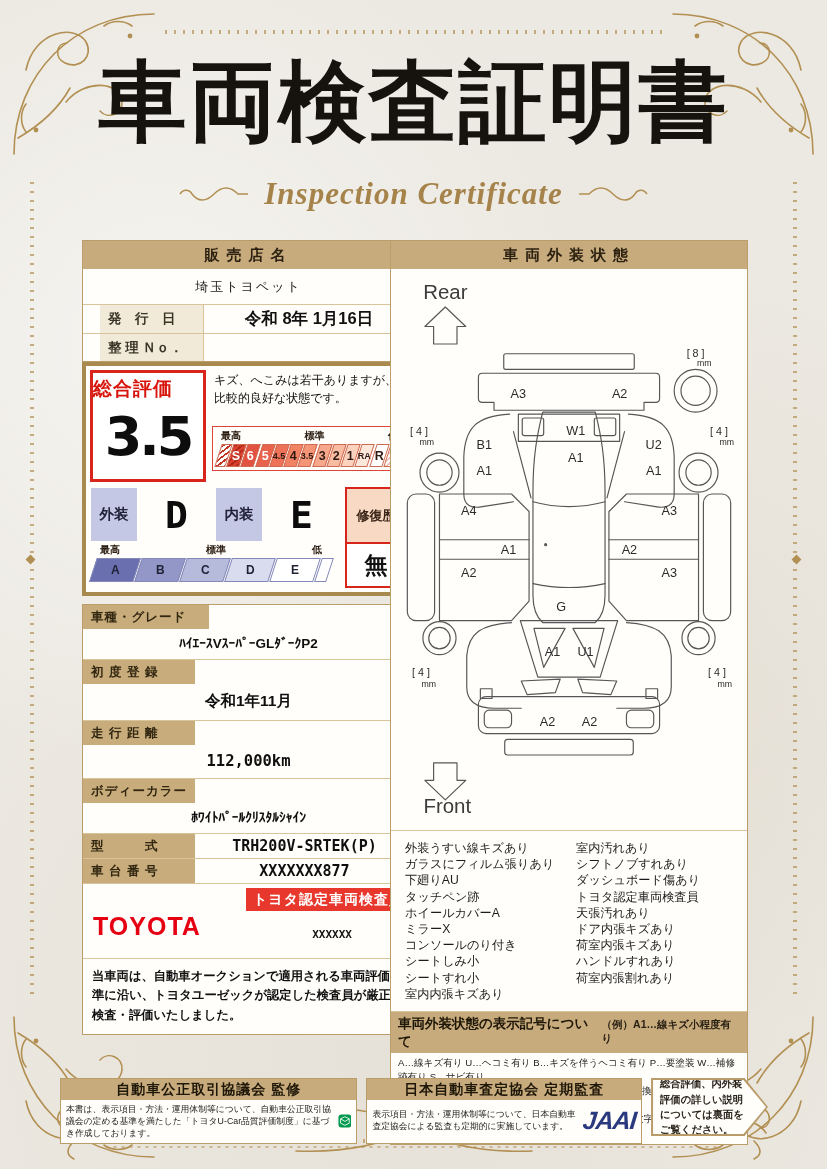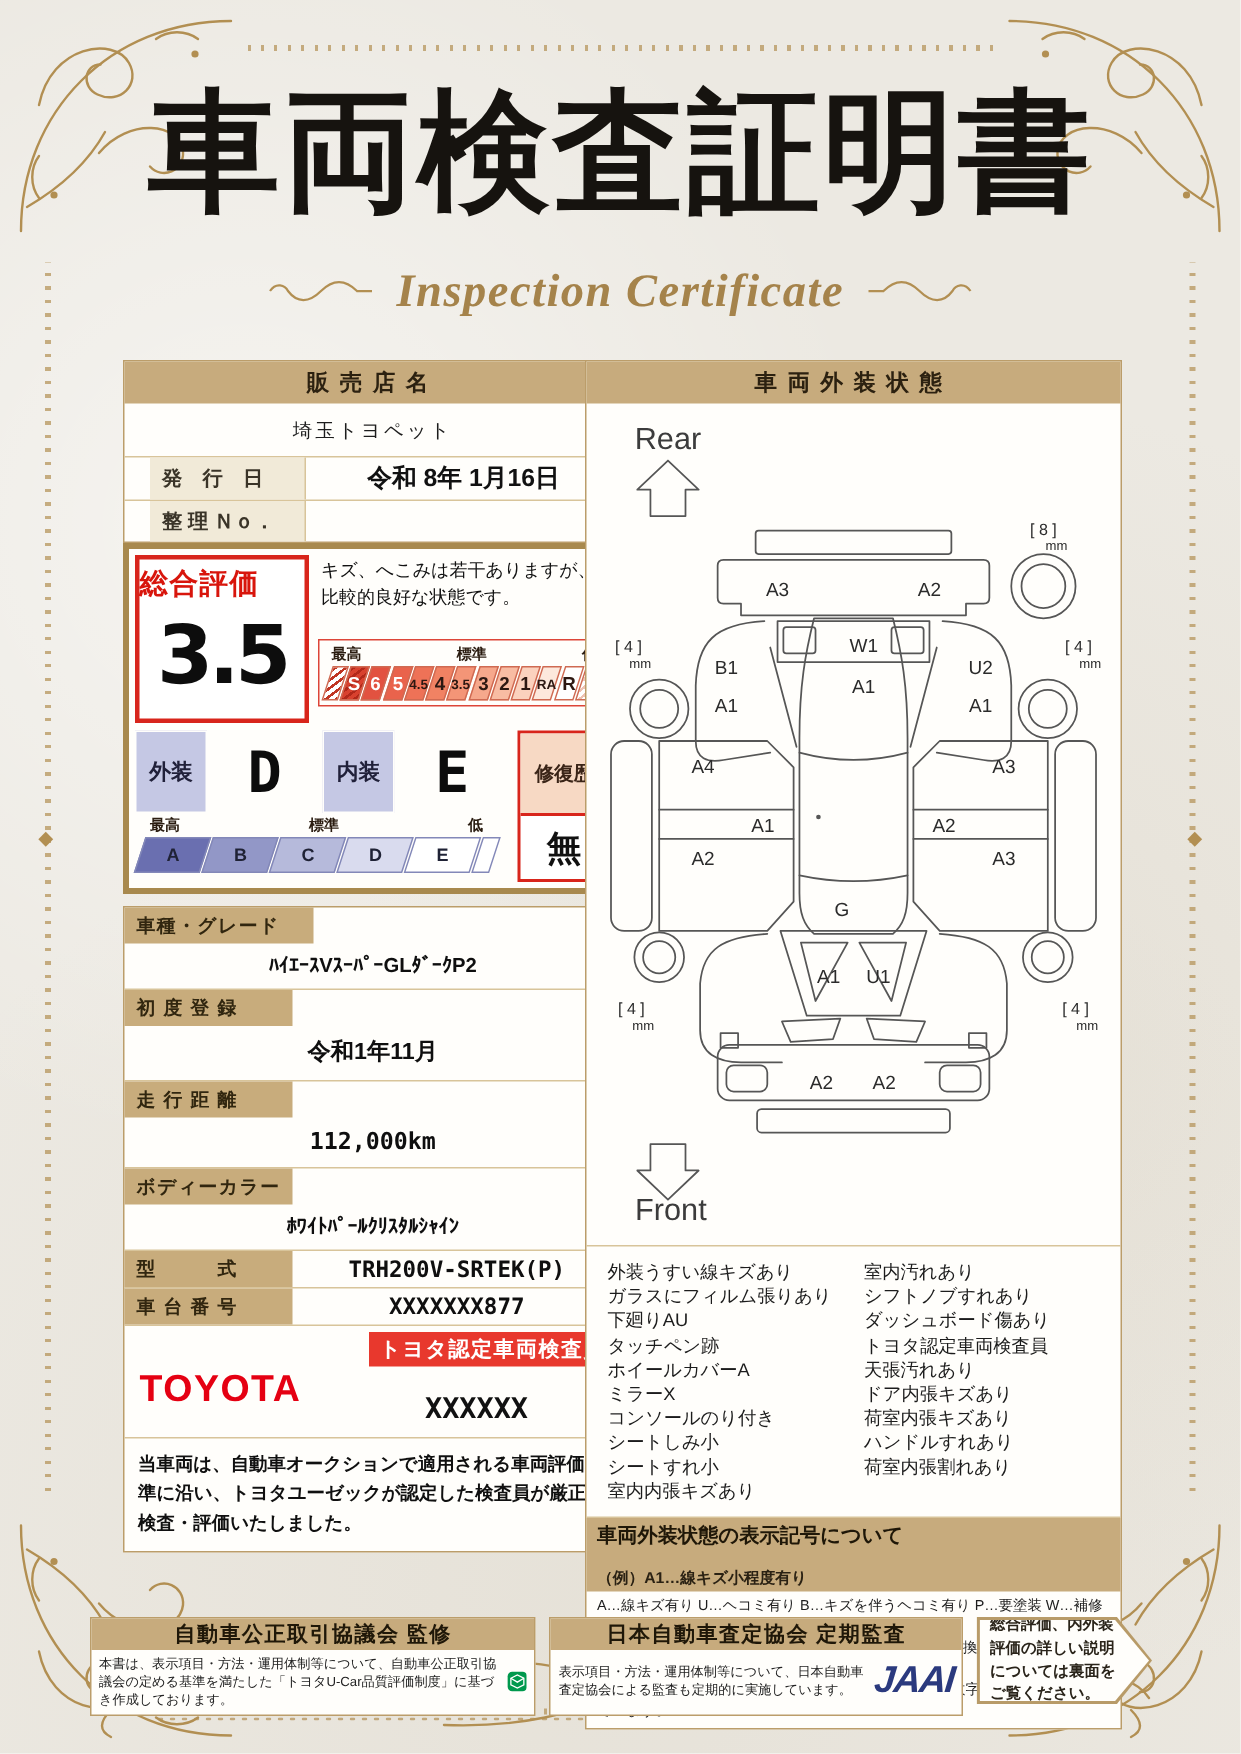--- a/index.html
+++ b/index.html
@@ -74,31 +74,31 @@
   .stack-row{border-bottom:1px solid #d8c49a;}
   .stack-val{text-align:center;font-size:13.5px;font-weight:600;padding:7px 0 8px;color:#0f0f0f;}
   .stack-val.big{font-size:15.5px;}
   .mono{font-family:"DejaVu Sans Mono","Liberation Mono",monospace;}
   .inline-row{display:flex;align-items:center;border-bottom:1px solid #d8c49a;}
   .inline-row .label-bar{width:112px;}
   .inline-row .val{flex:1;text-align:center;font-size:15px;font-weight:600;color:#0f0f0f;}
   .toyota-block{position:relative;height:74px;border-bottom:1px solid #d8c49a;}
   .toyota-logo{position:absolute;left:10px;top:28px;color:#e50012;font-weight:800;font-size:25px;letter-spacing:1px;}
   .inspector-banner{position:absolute;right:3px;top:4px;background:#e8382d;color:#fff;font-weight:700;font-size:14px;padding:3px 7px 2px;letter-spacing:1px;}
-  .inspector-id{position:absolute;right:62px;top:44px;font-size:19px;font-weight:600;font-family:"DejaVu Sans Mono","Liberation Mono",monospace;color:#111;}
+  .inspector-id{position:absolute;right:62px;top:44px;font-size:11px;font-weight:600;font-family:"DejaVu Sans Mono","Liberation Mono",monospace;color:#111;}
   .note{padding:8px 9px 9px;font-size:12.3px;line-height:1.58;font-weight:600;color:#101010;}
   
   .right-col{position:absolute;left:390px;top:240px;width:358px;background:#fffefb;border:1px solid #bb9d6a;box-sizing:border-box;z-index:2;}
   .diagram-wrap{padding:1px 0 0;}
   #car-svg{display:block;margin:0 auto;}
   #car-svg text{font-family:"Liberation Sans","DejaVu Sans",sans-serif;}
   .cond-wrap{border-top:1px solid #d8c49a;display:flex;padding:5px 4px 5px 10px;}
   .cond-wrap ul{list-style:none;margin:4px;padding:0;flex:1;font-size:12.2px;line-height:16.2px;color:#1c1c1c;}
   .legend{border-top:1px solid #d8c49a;}
-  .legend-hd{background:#c7ab7d;display:flex;align-items:baseline;gap:12px;padding:3px 7px 2px;flex-direction:column;}
+  .legend-hd{background:#c7ab7d;display:flex;align-items:baseline;gap:2px;padding:3px 7px 2px;}
   .legend-title{font-weight:800;font-size:13.5px;color:#1f1708;}
   .legend-example{font-size:10.5px;font-weight:600;color:#2a2113;}
   .legend-body{padding:3px 7px 5px;font-size:9.6px;line-height:1.45;color:#1d1d1d;}
   
   .footerrow{position:absolute;left:60px;top:1078px;width:708px;display:flex;gap:9px;z-index:2;}
   .fbox{background:#fffefb;border:1px solid #bb9d6a;box-sizing:border-box;}
   .fbox-hd{background:#c7ab7d;text-align:center;font-weight:800;font-size:14px;padding:2px 0 1px;color:#1f1708;letter-spacing:1px;}
   .fbox-body{display:flex;padding:3px 5px 4px;gap:5px;font-size:8.8px;line-height:1.38;color:#222;align-items:center;}
   .fbox.fair{width:300px;} .fbox.jaai{width:278px;}
   .jaai-logo{font-size:25px;font-weight:800;font-style:italic;color:#2b3a7e;letter-spacing:-1px;transform:skewX(-6deg);white-space:nowrap;}

